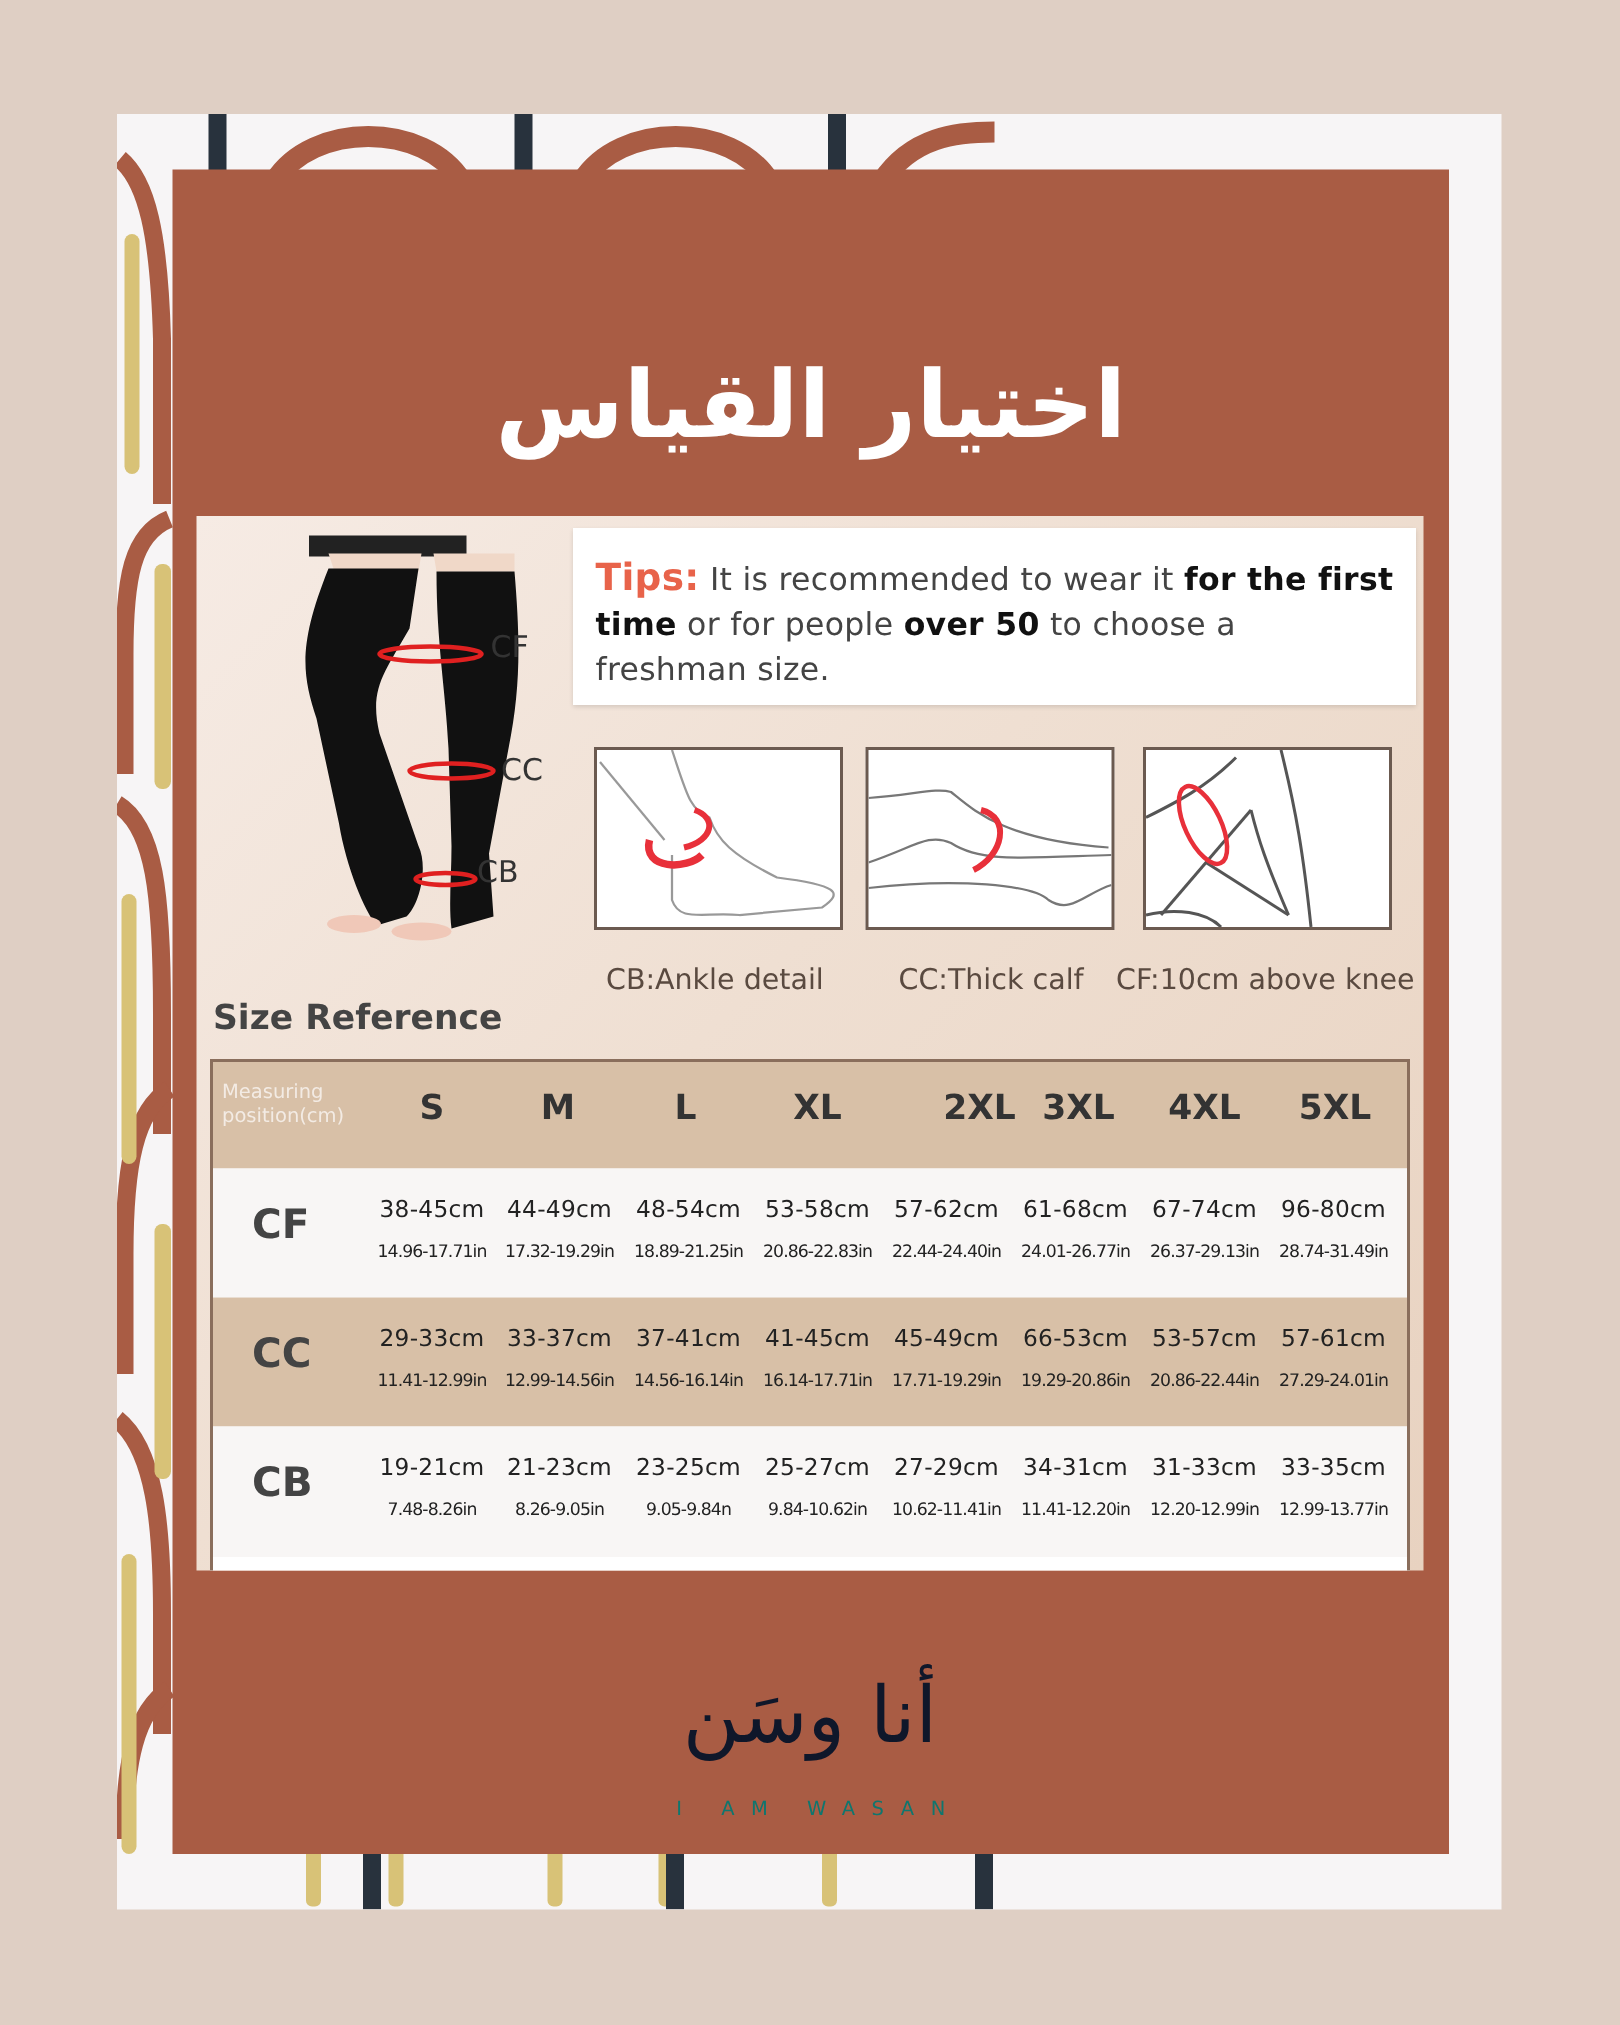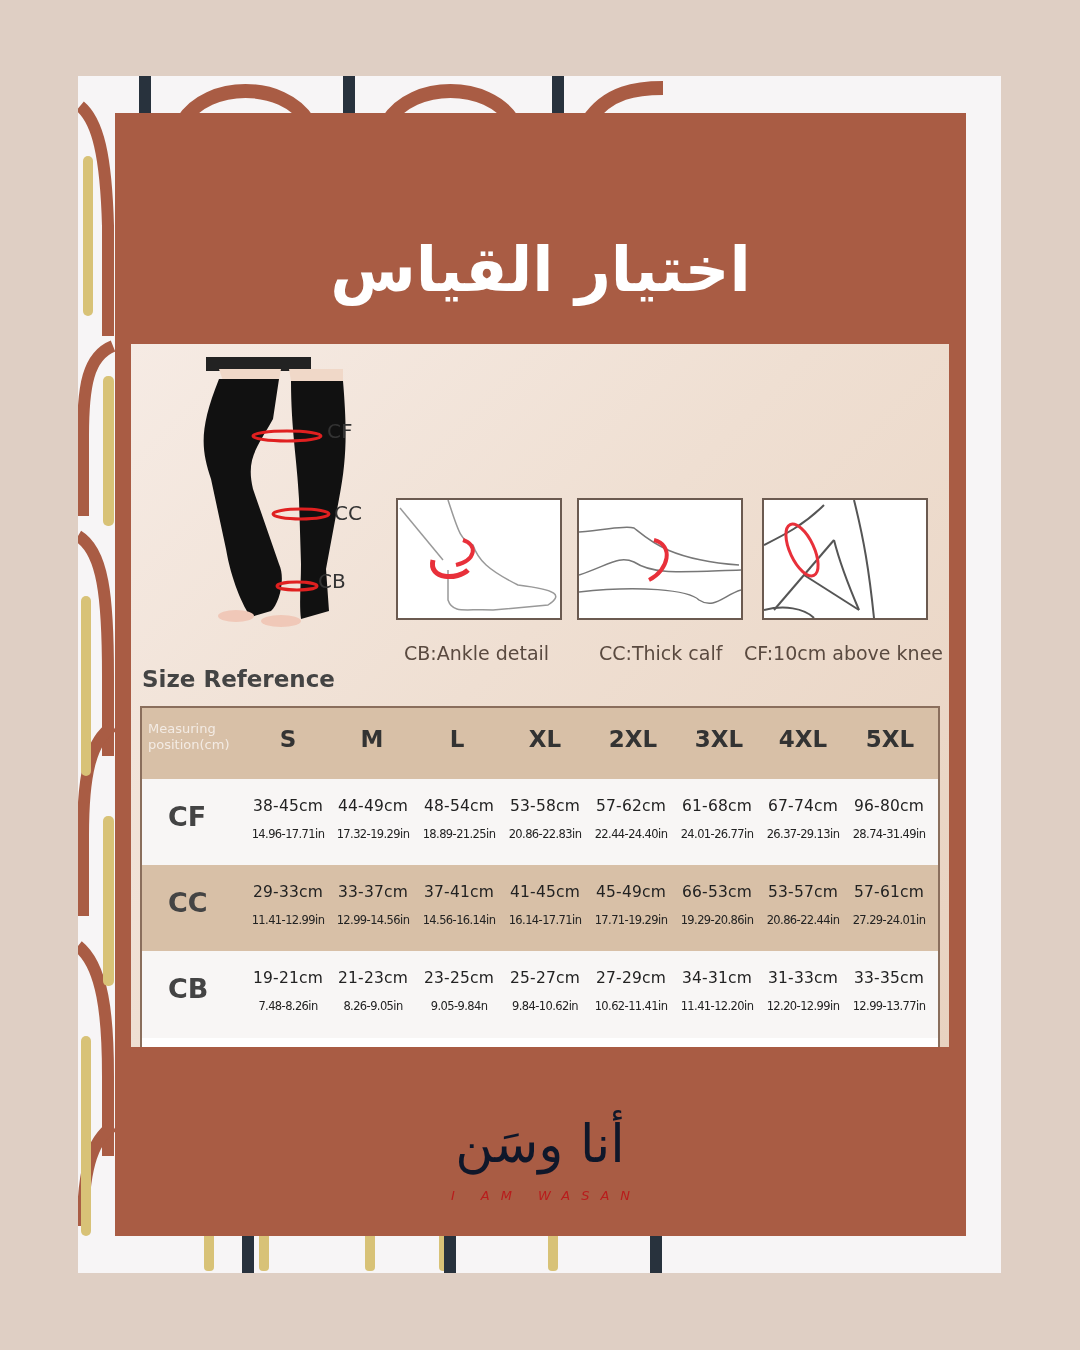--- a/index.html
+++ b/index.html
@@ -33,21 +33,21 @@
     .t-row.r2 { top: 243px; height: 87px; background: #f8f6f5; }
     .mp { position: absolute; left: 6px; top: 13px; color: #f3ebe4; font-size: 13px; line-height: 16px; }
     .hcell { position: absolute; top: 18px; width: 86px; text-align: center; font-size: 23px; color: #333; font-weight: bold; }
     .rlabel { position: absolute; left: 26px; top: 22px; font-size: 27px; font-weight: bold; color: #444; }
     .cell { position: absolute; width: 86px; text-align: center; }
     .cell .cm { position: absolute; top: 18px; left: 0; width: 86px; font-size: 15.5px; color: #222; letter-spacing: 0.2px; }
     .cell .in { position: absolute; top: 48px; left: -2px; width: 90px; font-size: 11.5px; color: #222; letter-spacing: -0.6px; }
 
     .logo { position: absolute; left: 420px; top: 1108px; width: 240px; height: 110px; text-align: center; }
     .logo-ar { color: #0f172a; font-size: 52px; line-height: 72px; direction: rtl; font-family: "DejaVu Sans", sans-serif; }
-    .logo-en { color: #b91c1c; font-size: 13px; letter-spacing: 11px; margin-top: 8px; padding-left: 12px; font-style: italic; }
+    .logo-en { color: #0f766e; font-size: 13px; letter-spacing: 11px; margin-top: 19px; padding-left: 12px; }
   </style>
 </head>
 <body>
 
 <div class="poster">
   <svg class="deco" viewBox="0 0 923 1197">
 
     <g fill="#28323d">
       <rect x="61" y="0" width="12" height="45"></rect>
       <rect x="265" y="0" width="12" height="45"></rect>
@@ -111,20 +111,23 @@
       <ellipse cx="136" cy="237" rx="20" ry="4"></ellipse>
     </g>
   </svg>
 
   <div style="position:absolute;left:196px;top:75px;font-size:20px;color:#333;">CF</div>
   <div style="position:absolute;left:203px;top:157px;font-size:20px;color:#333;">CC</div>
   <div style="position:absolute;left:187px;top:225px;font-size:20px;color:#333;">CB</div>
 
   <div class="size-ref">Size Reference</div>
 
+  <div class="tips">
+    <span class="tips-label">Tips:</span><span> It is recommended to wear it </span><b>for the first time</b><span> or for people </span><b>over 50</b><span> to choose a freshman size.</span>
+  </div>
 
   <div class="diagram" style="left:265px;">
     <svg width="162" height="118" viewBox="0 0 162 118">
       <g fill="none" stroke="#999" stroke-width="1.5">
         <path d="M2 8 L 45 60"></path>
         <path d="M50 0 C 60 30, 62 40, 75 45 C 80 60, 90 70, 120 85 C 160 90, 165 95, 150 105 L 95 110 C 70 108, 55 115, 50 100 L 50 70"></path>
       </g>
       <path d="M35 60 C 30 80, 60 80, 70 70" fill="none" stroke="#e8303a" stroke-width="5"></path>
       <path d="M65 40 C 80 45, 78 60, 58 65" fill="none" stroke="#e8303a" stroke-width="4"></path>
     </svg>
@@ -160,21 +163,21 @@
   <div class="table">
     <div class="t-head">
       <div class="mp">
         <div>Measuring</div>
         <div>position(cm)</div>
       </div>
       <div class="hcell" style="left:103px;">S</div>
       <div class="hcell" style="left:187px;">M</div>
       <div class="hcell" style="left:272px;">L</div>
       <div class="hcell" style="left:360px;">XL</div>
-      <div class="hcell" style="left:448px;">2XL</div>
+      <div class="hcell" style="left:468px;">2XL</div>
       <div class="hcell" style="left:534px;">3XL</div>
       <div class="hcell" style="left:618px;">4XL</div>
       <div class="hcell" style="left:705px;text-align:center;">5XL</div>
     </div>
 
     <div class="t-row r0">
       <div class="rlabel">CF</div>
       <div class="cell" style="left:103px;">
           <div class="cm">38-45cm</div>
           <div class="in">14.96-17.71in</div>

